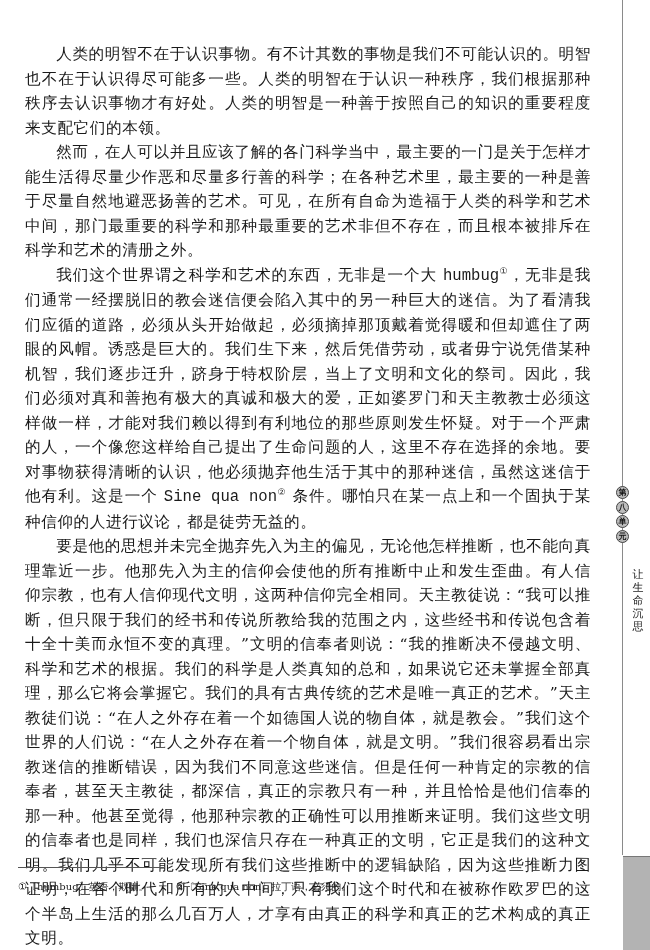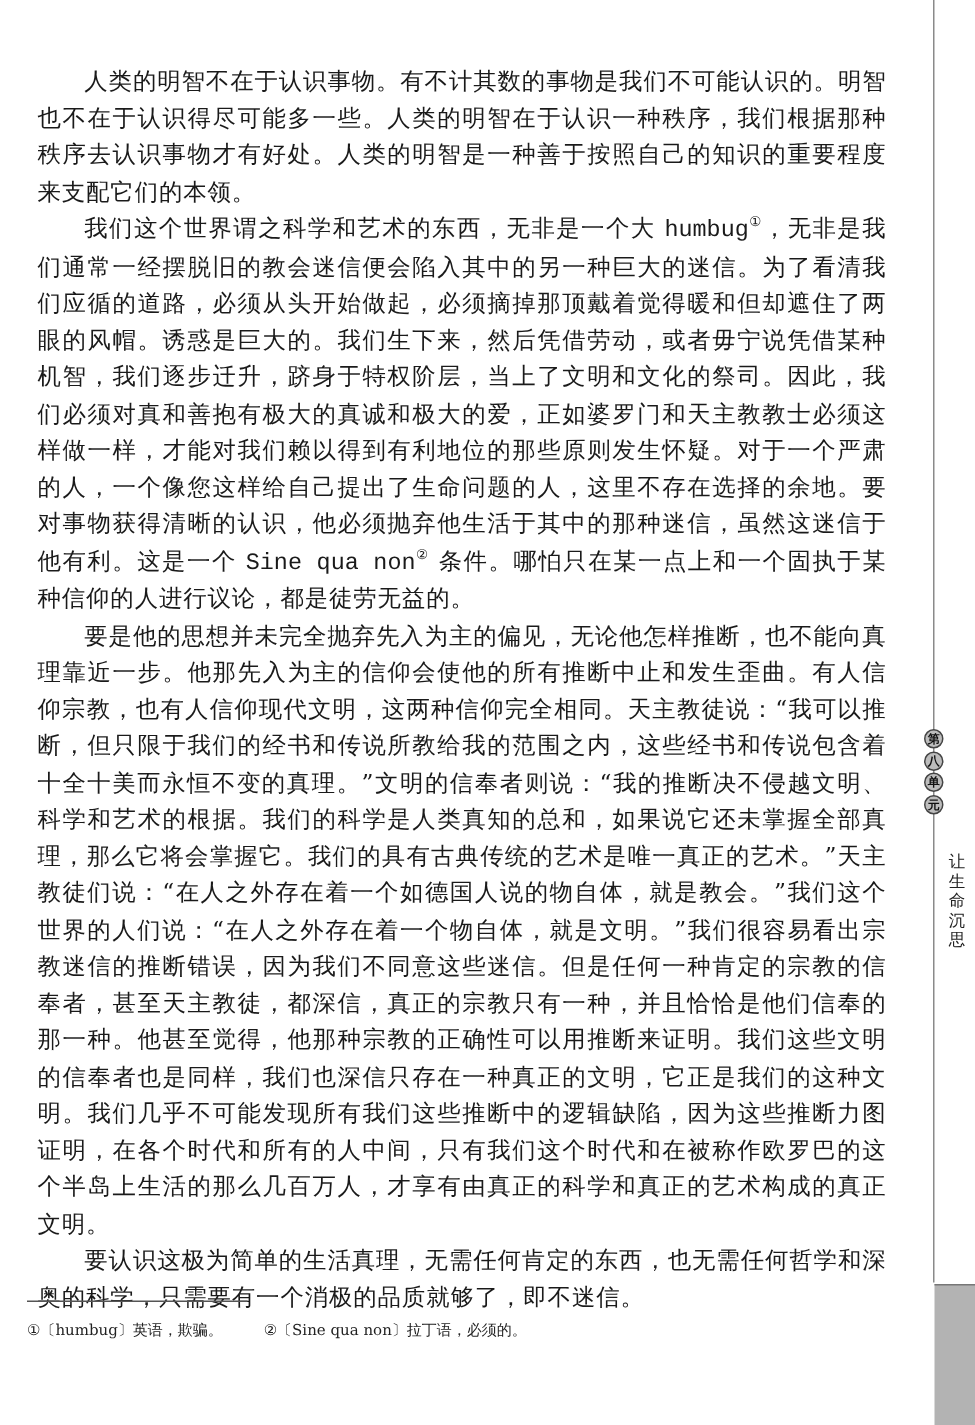--- a/index.html
+++ b/index.html
@@ -47,20 +47,21 @@
     background: #b3b3b3; border-top: 1px solid #777;
   }
 </style>
 </head>
 <body>
 
 <div class="page">
 
   <div class="body-text">
     <p class="para">人类的明智不在于认识事物。有不计其数的事物是我们不可能认识的。明智也不在于认识得尽可能多一些。人类的明智在于认识一种秩序，我们根据那种秩序去认识事物才有好处。人类的明智是一种善于按照自己的知识的重要程度来支配它们的本领。</p>
+    <p class="para">然而，在人可以并且应该了解的各门科学当中，最主要的一门是关于怎样才能生活得尽量少作恶和尽量多行善的科学；在各种艺术里，最主要的一种是善于尽量自然地避恶扬善的艺术。可见，在所有自命为造福于人类的科学和艺术中间，那门最重要的科学和那种最重要的艺术非但不存在，而且根本被排斥在科学和艺术的清册之外。</p>
     <p class="para"><span>我们这个世界谓之科学和艺术的东西，无非是一个大 </span><span class="latin">humbug</span><sup class="fn">①</sup><span>，无非是我们通常一经摆脱旧的教会迷信便会陷入其中的另一种巨大的迷信。为了看清我们应循的道路，必须从头开始做起，必须摘掉那顶戴着觉得暖和但却遮住了两眼的风帽。诱惑是巨大的。我们生下来，然后凭借劳动，或者毋宁说凭借某种机智，我们逐步迁升，跻身于特权阶层，当上了文明和文化的祭司。因此，我们必须对真和善抱有极大的真诚和极大的爱，正如婆罗门和天主教教士必须这样做一样，才能对我们赖以得到有利地位的那些原则发生怀疑。对于一个严肃的人，一个像您这样给自己提出了生命问题的人，这里不存在选择的余地。要对事物获得清晰的认识，他必须抛弃他生活于其中的那种迷信，虽然这迷信于他有利。这是一个 </span><span class="latin">Sine qua non</span><sup class="fn">②</sup><span> 条件。哪怕只在某一点上和一个固执于某种信仰的人进行议论，都是徒劳无益的。</span></p>
     <p class="para">要是他的思想并未完全抛弃先入为主的偏见，无论他怎样推断，也不能向真理靠近一步。他那先入为主的信仰会使他的所有推断中止和发生歪曲。有人信仰宗教，也有人信仰现代文明，这两种信仰完全相同。天主教徒说：“我可以推断，但只限于我们的经书和传说所教给我的范围之内，这些经书和传说包含着十全十美而永恒不变的真理。”文明的信奉者则说：“我的推断决不侵越文明、科学和艺术的根据。我们的科学是人类真知的总和，如果说它还未掌握全部真理，那么它将会掌握它。我们的具有古典传统的艺术是唯一真正的艺术。”天主教徒们说：“在人之外存在着一个如德国人说的物自体，就是教会。”我们这个世界的人们说：“在人之外存在着一个物自体，就是文明。”我们很容易看出宗教迷信的推断错误，因为我们不同意这些迷信。但是任何一种肯定的宗教的信奉者，甚至天主教徒，都深信，真正的宗教只有一种，并且恰恰是他们信奉的那一种。他甚至觉得，他那种宗教的正确性可以用推断来证明。我们这些文明的信奉者也是同样，我们也深信只存在一种真正的文明，它正是我们的这种文明。我们几乎不可能发现所有我们这些推断中的逻辑缺陷，因为这些推断力图证明，在各个时代和所有的人中间，只有我们这个时代和在被称作欧罗巴的这个半岛上生活的那么几百万人，才享有由真正的科学和真正的艺术构成的真正文明。</p>
     <p class="para">要认识这极为简单的生活真理，无需任何肯定的东西，也无需任何哲学和深奥的科学，只需要有一个消极的品质就够了，即不迷信。</p>
 
   </div>
 
   <div class="footnote-rule"></div>
   <div class="footnotes">
     <span class="item">①〔humbug〕英语，欺骗。</span>
     <span class="item">②〔Sine qua non〕拉丁语，必须的。</span>

